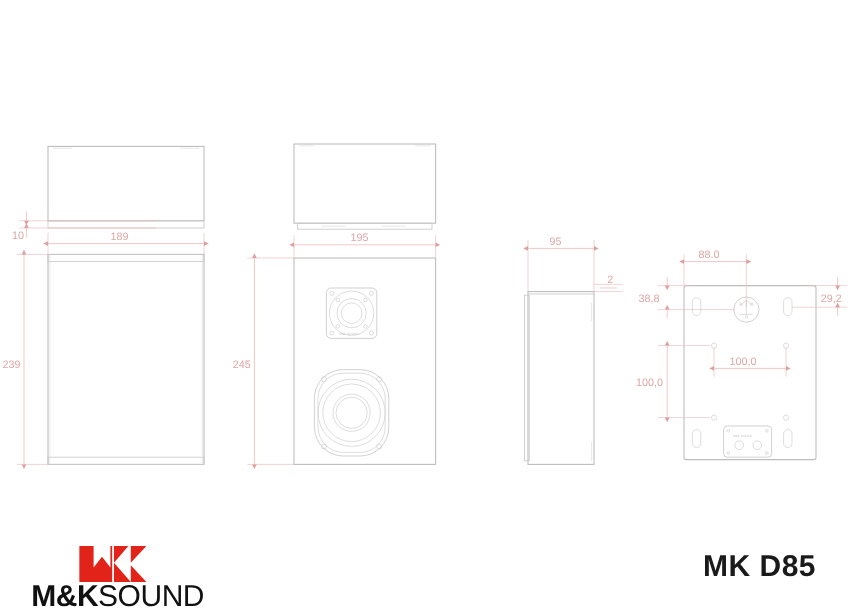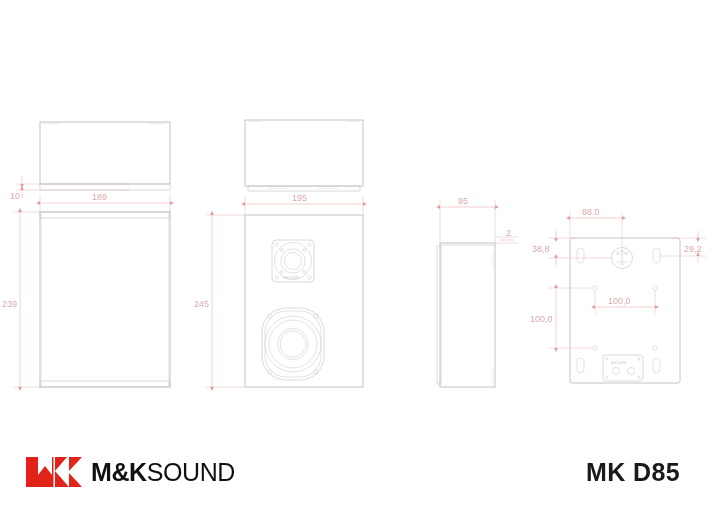--- a/index.html
+++ b/index.html
@@ -24,20 +24,21 @@
     height: 508px;
   }
   
   .brand-block {
     position: absolute;
     left: 26px;
     top: 455px;
     display: flex;
     align-items: center;
     height: 34px;
+    flex-direction: column;
   }
   .mk-mark {
     width: 56px;
     height: 30px;
     margin-right: 9px;
     position: relative;
   }
   .brand-wordmark {
     font-family: "Liberation Sans", sans-serif;
     font-size: 25px;

